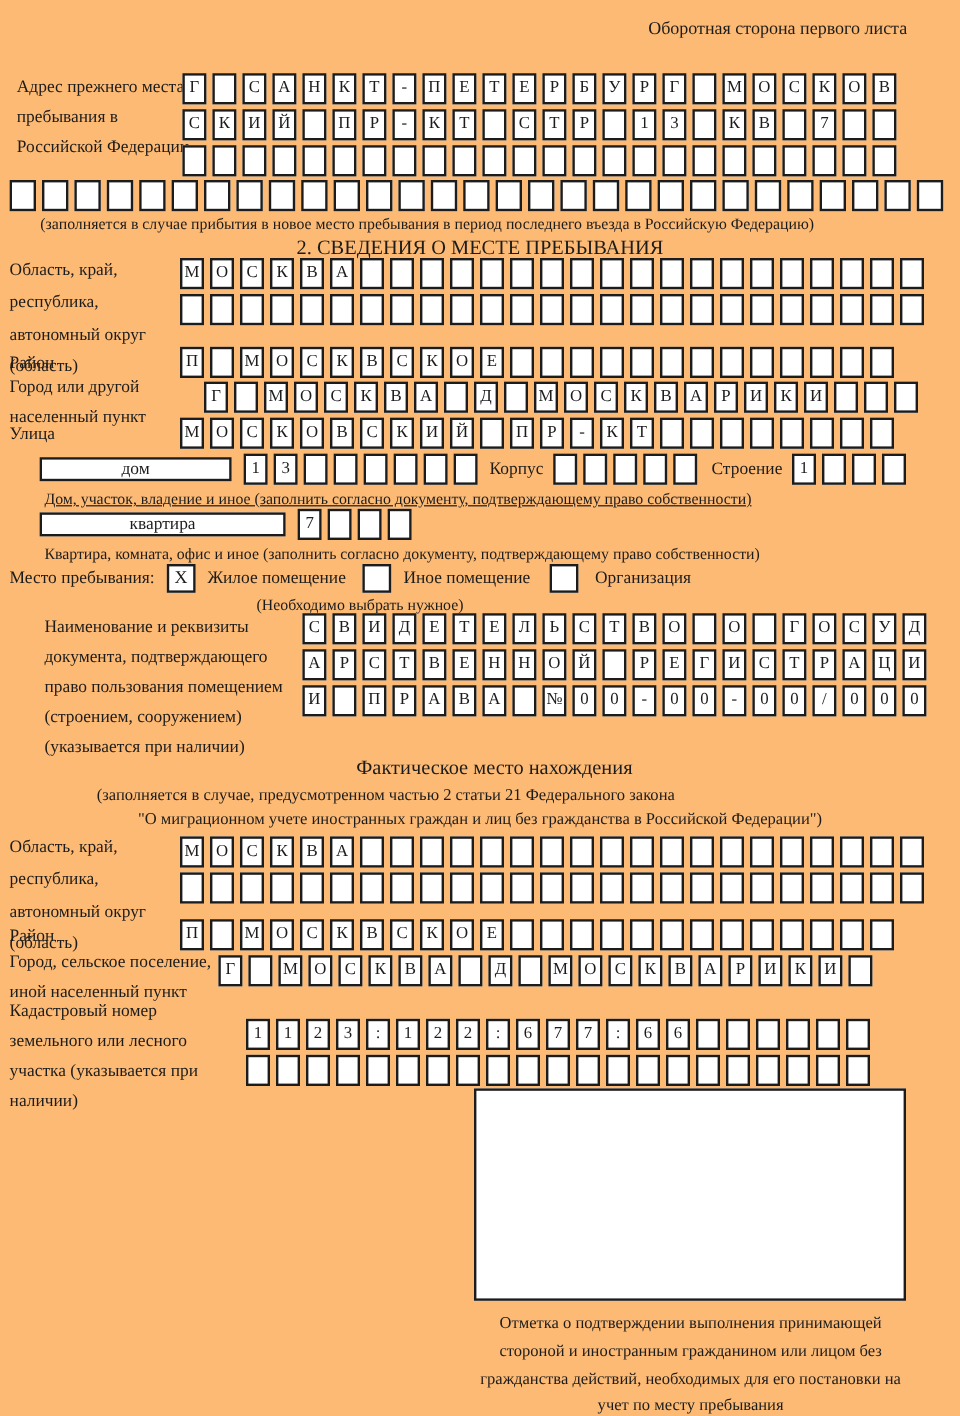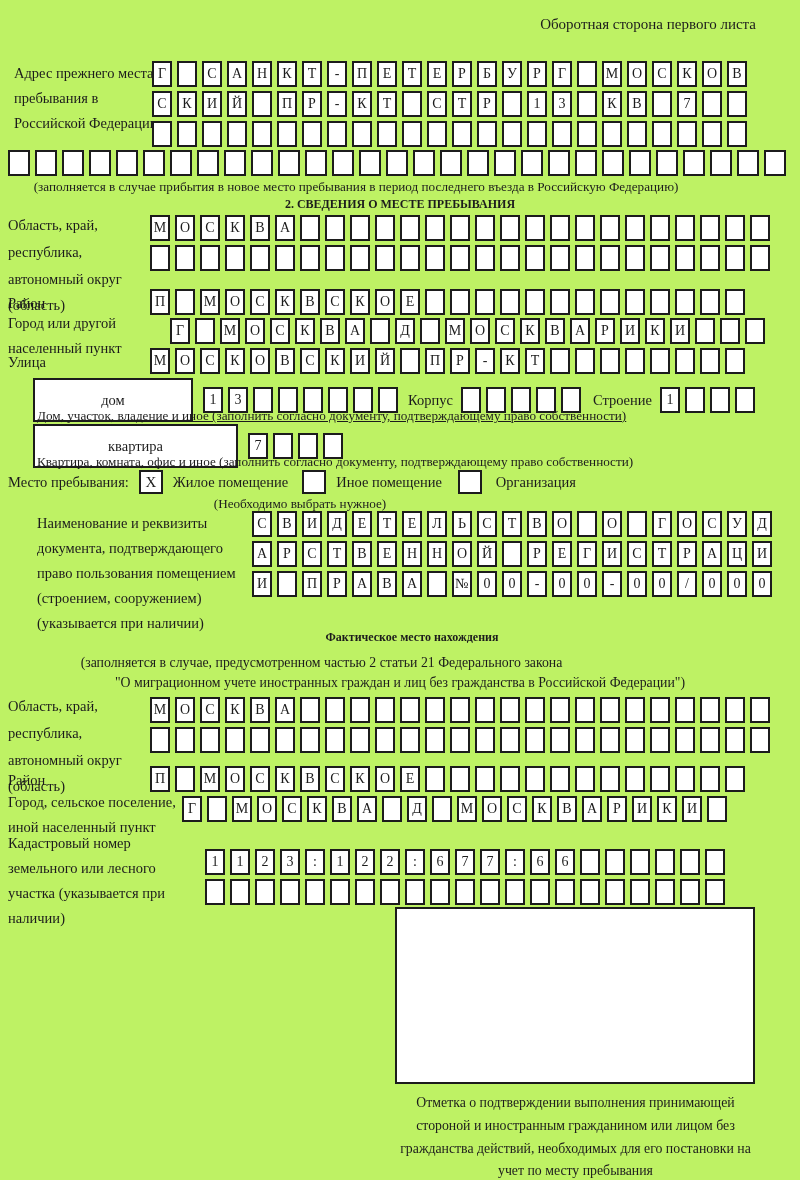--- a/index.html
+++ b/index.html
@@ -1,39 +1,39 @@
 <!DOCTYPE html>
 <html><head>
 <meta charset="utf-8">
 <style>
   * { margin:0; padding:0; box-sizing:border-box; }
   html,body { background:#fff; }
   .page {
-    position:relative; width:800px; height:1180px; background:#bef264;
+    position:relative; width:800px; height:1180px; background:#fdba74;
     font-family:"Liberation Serif","DejaVu Serif",serif; color:#1c1c1c; overflow:hidden;
   }
   .abs { position:absolute; }
   .hdr-note { top:16px; left:0; width:756px; text-align:right; font-size:15px; }
   .lbl { font-size:14.5px; line-height:1.85; }
   .lbl.tight { line-height:1.72; }
   .cap { font-size:13.2px; }
   .center { text-align:center; }
-  .title { font-size:12px; font-weight:bold; }
+  .title { font-size:17px; font-weight:normal; }
 
   .cr { display:flex; gap:5px; }
   .cr .cell {
     width:20px; height:26px; border:2px solid #1c1c1c; background:#fff; flex:0 0 auto;
     display:flex; align-items:center; justify-content:center; font-size:14px;
   }
   .cr.stack { flex-direction:column; gap:0; }
   .cr .row { display:flex; gap:5px; margin-bottom:4px; }
   .cr.wide .cell { width:22px; }
 
   .fieldbox {
-    border:2px solid #1c1c1c; height:44px; display:flex; align-items:center;
+    border:2px solid #1c1c1c; height:20px; display:flex; align-items:center;
     justify-content:center; font-size:14.5px; background:#fff; flex:0 0 auto;
   }
   .chk {
     width:24px; height:24px; border:2px solid #1c1c1c; background:#fff; flex:0 0 auto;
     display:flex; align-items:center; justify-content:center; font-size:15px;
   }
   .hflex { display:flex; align-items:center; }
   .stamp-box { border:2px solid #1c1c1c; background:#fff; }
 </style>
 </head>

